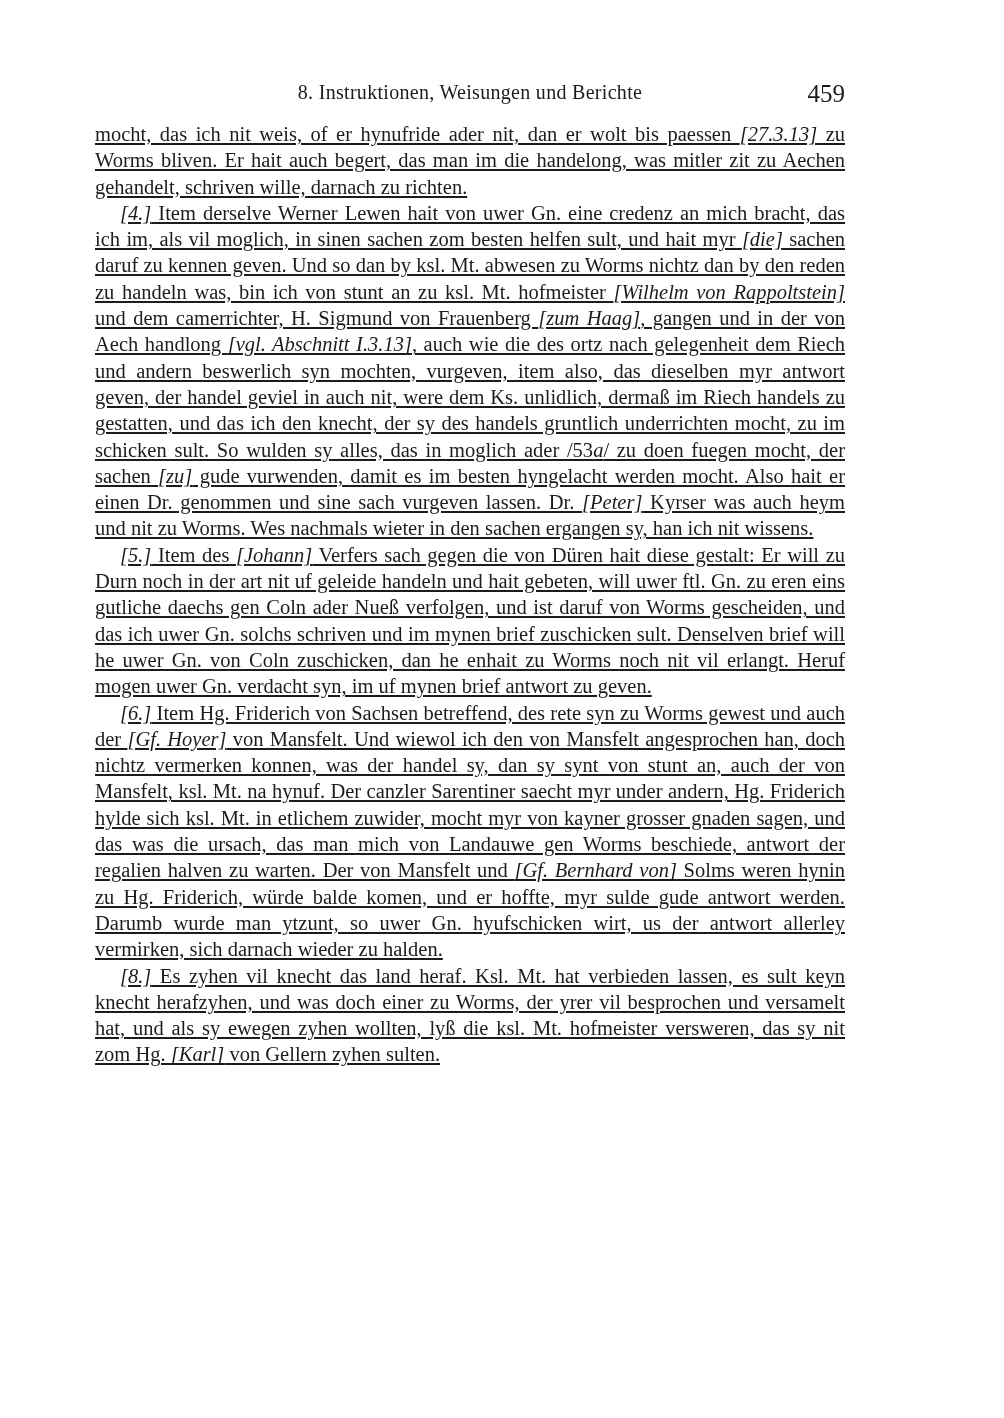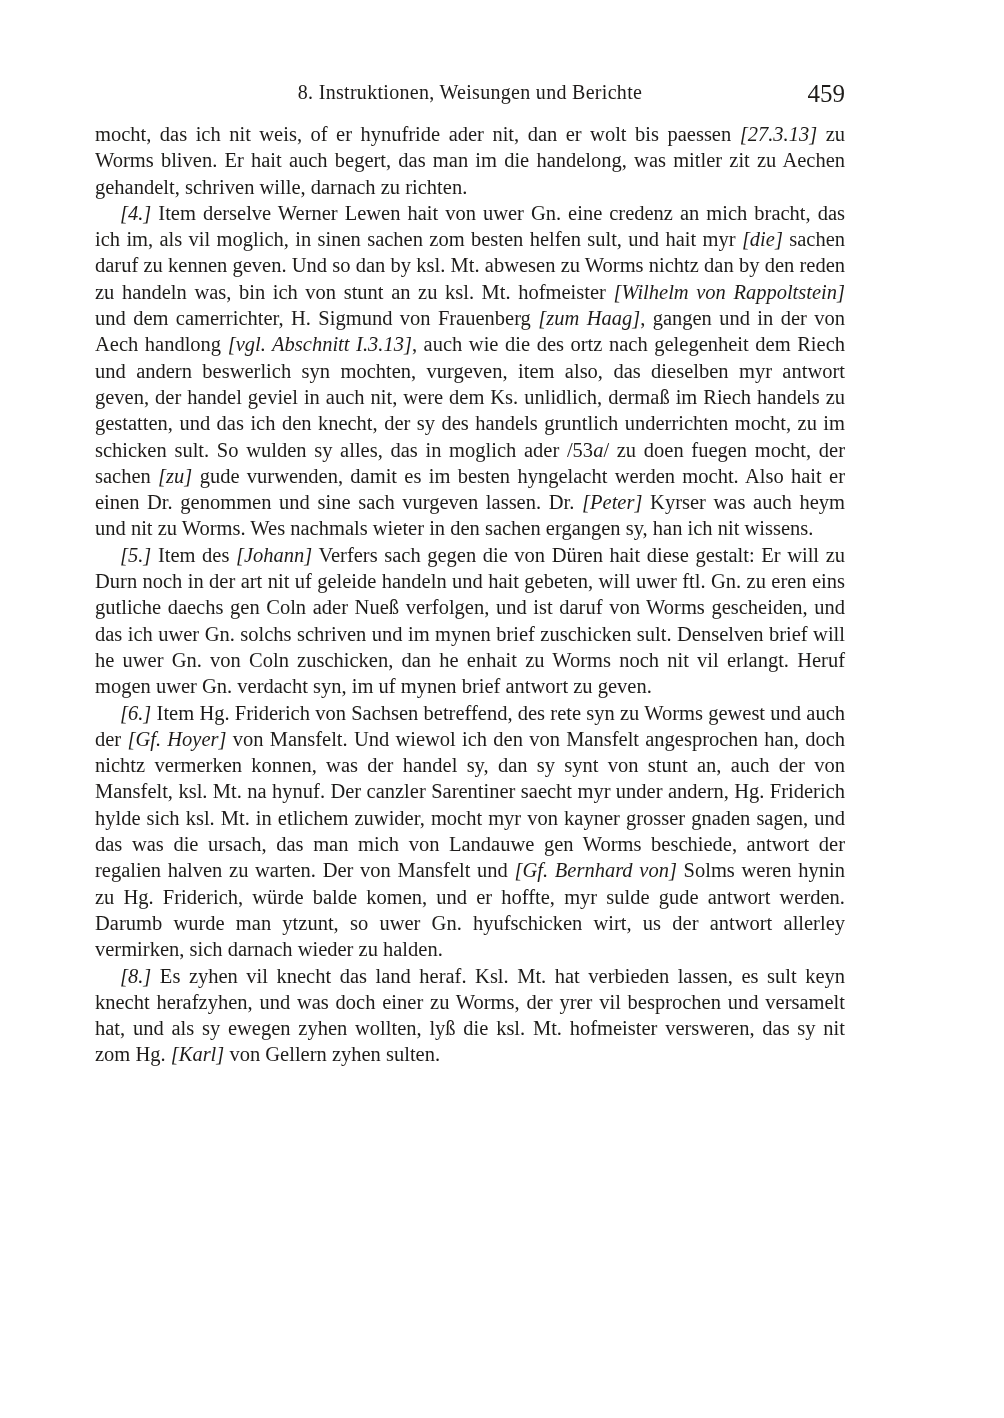--- a/index.html
+++ b/index.html
@@ -48,20 +48,21 @@
   .text-body {
     margin-top: 17px;
   }
   .text-body p.para {
     margin: 0;
     font-size: 20.5px;
     line-height: 26.3px;
     text-align: justify;
     text-justify: inter-word;
     hyphens: none;
+    text-decoration: underline;
   }
   .text-body p.para.indent {
     text-indent: 25px;
   }
   .it {
     font-style: italic;
   }
 </style>
 </head>
 <body>

